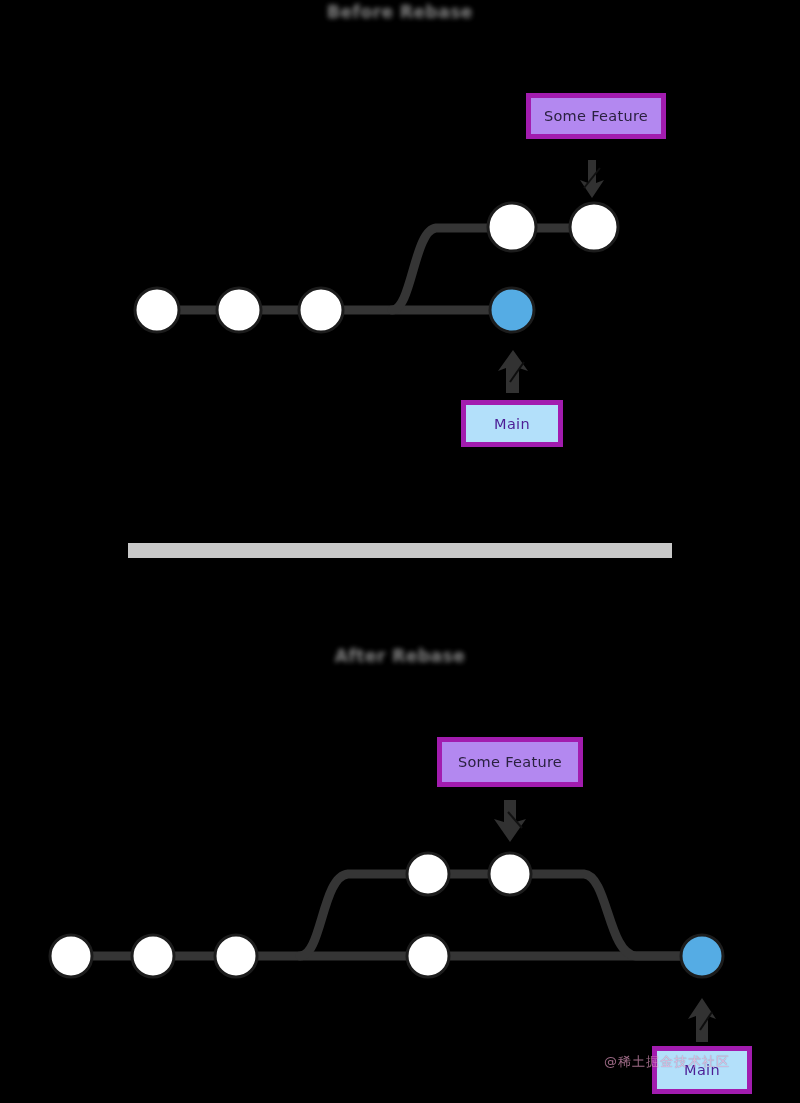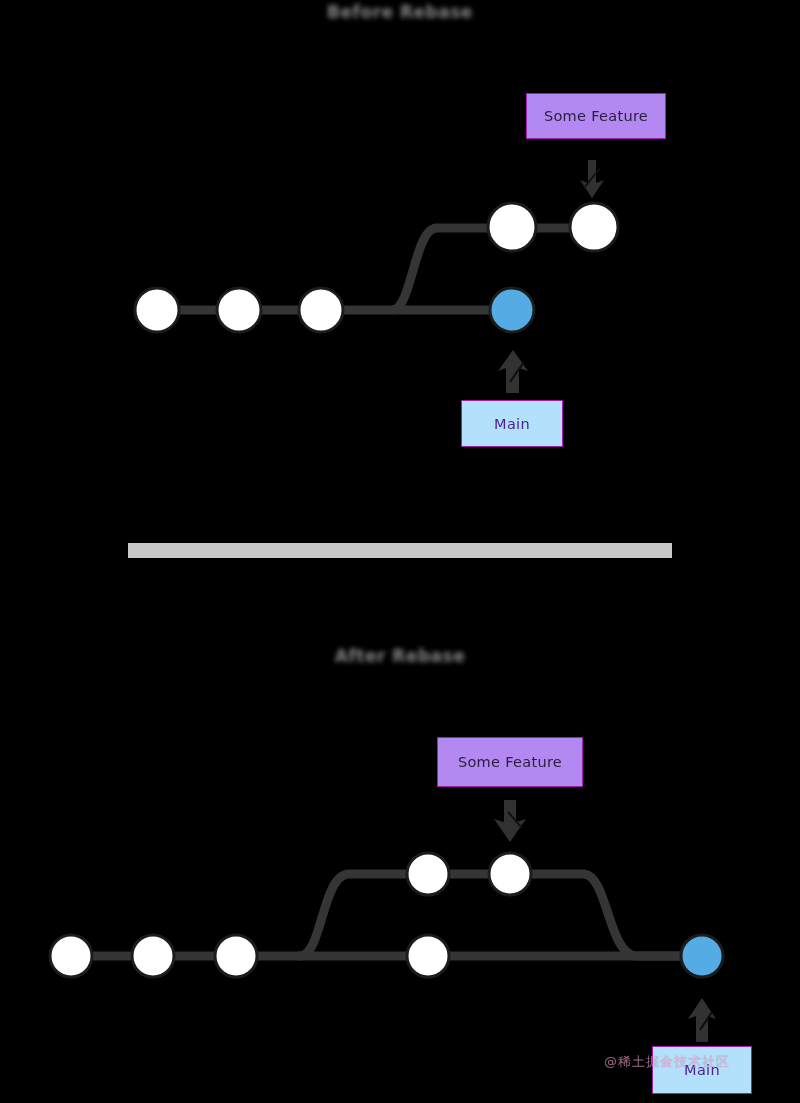--- a/index.html
+++ b/index.html
@@ -53,21 +53,21 @@
     top: 646px;
   }
 
   
   .label-box {
     position: absolute;
     box-sizing: border-box;
     display: flex;
     align-items: center;
     justify-content: center;
-    border: 1px solid #a21caf;
+    border: 5px solid #a21caf;
     font-size: 14.5px;
     color: #1b1b2b;
     letter-spacing: 0.3px;
     white-space: nowrap;
   }
   .label-box.feature {
     background: #b388f0;
     color: #2a2140;
   }
   .label-box.main {

